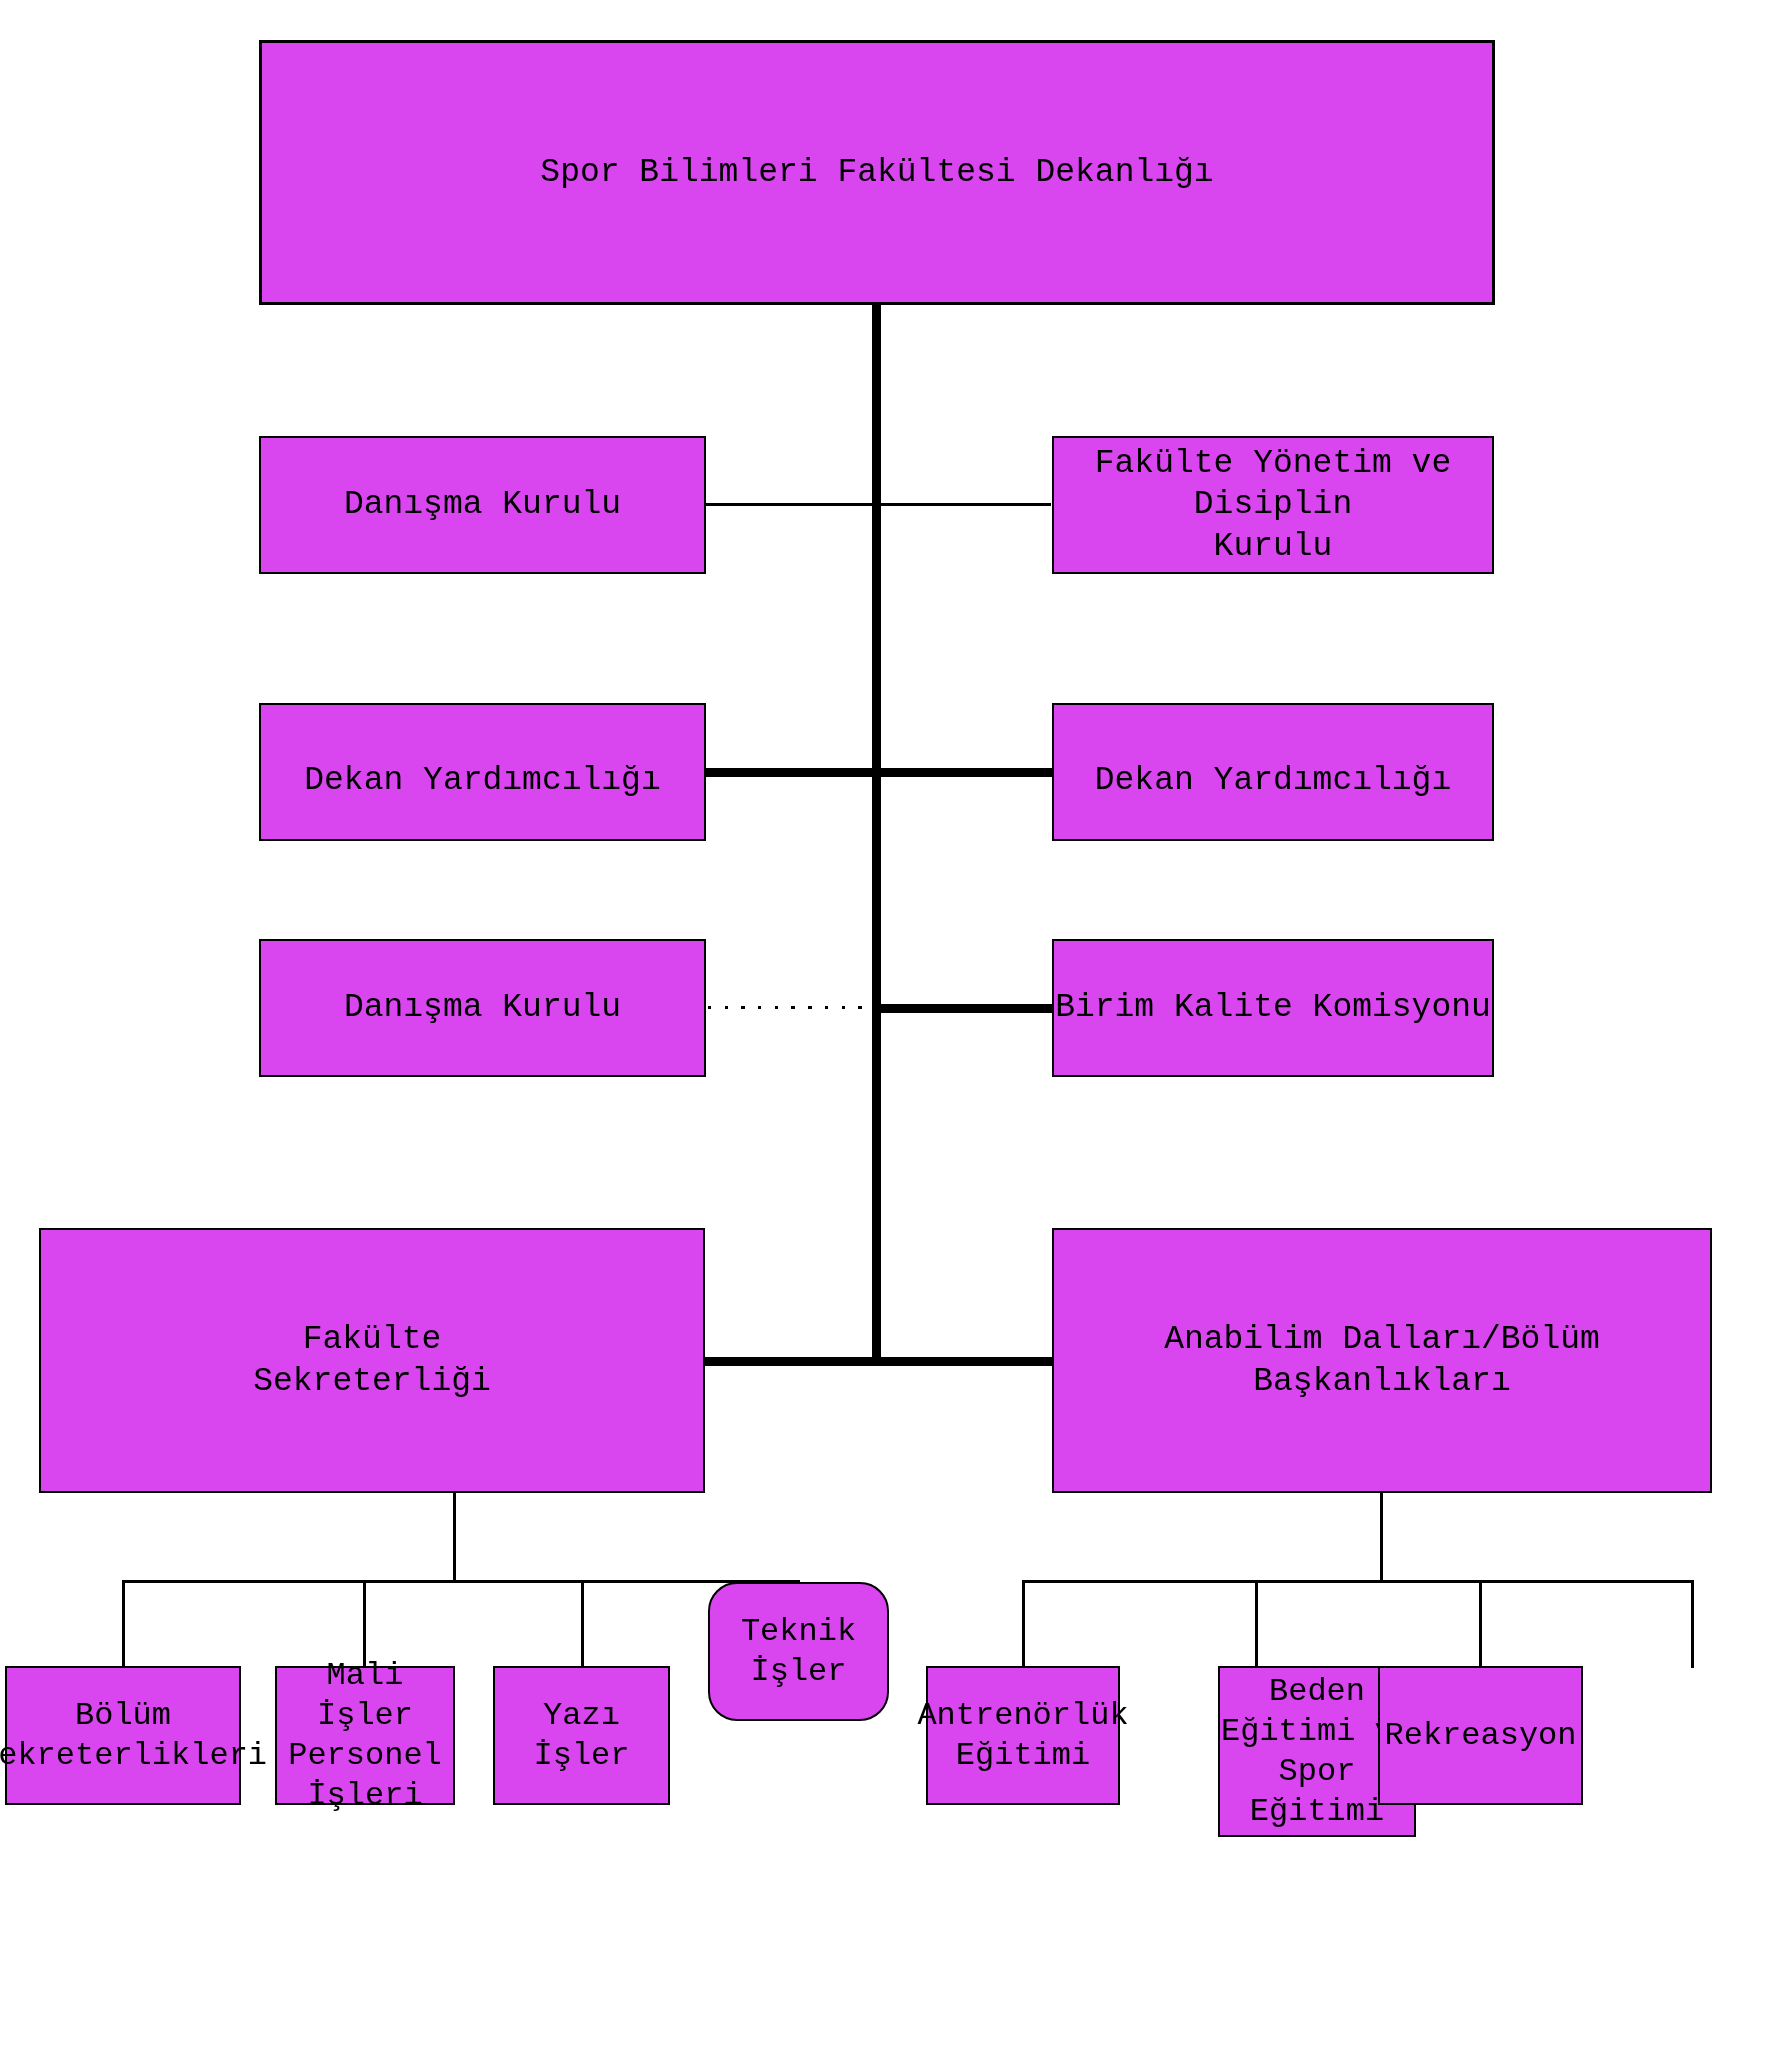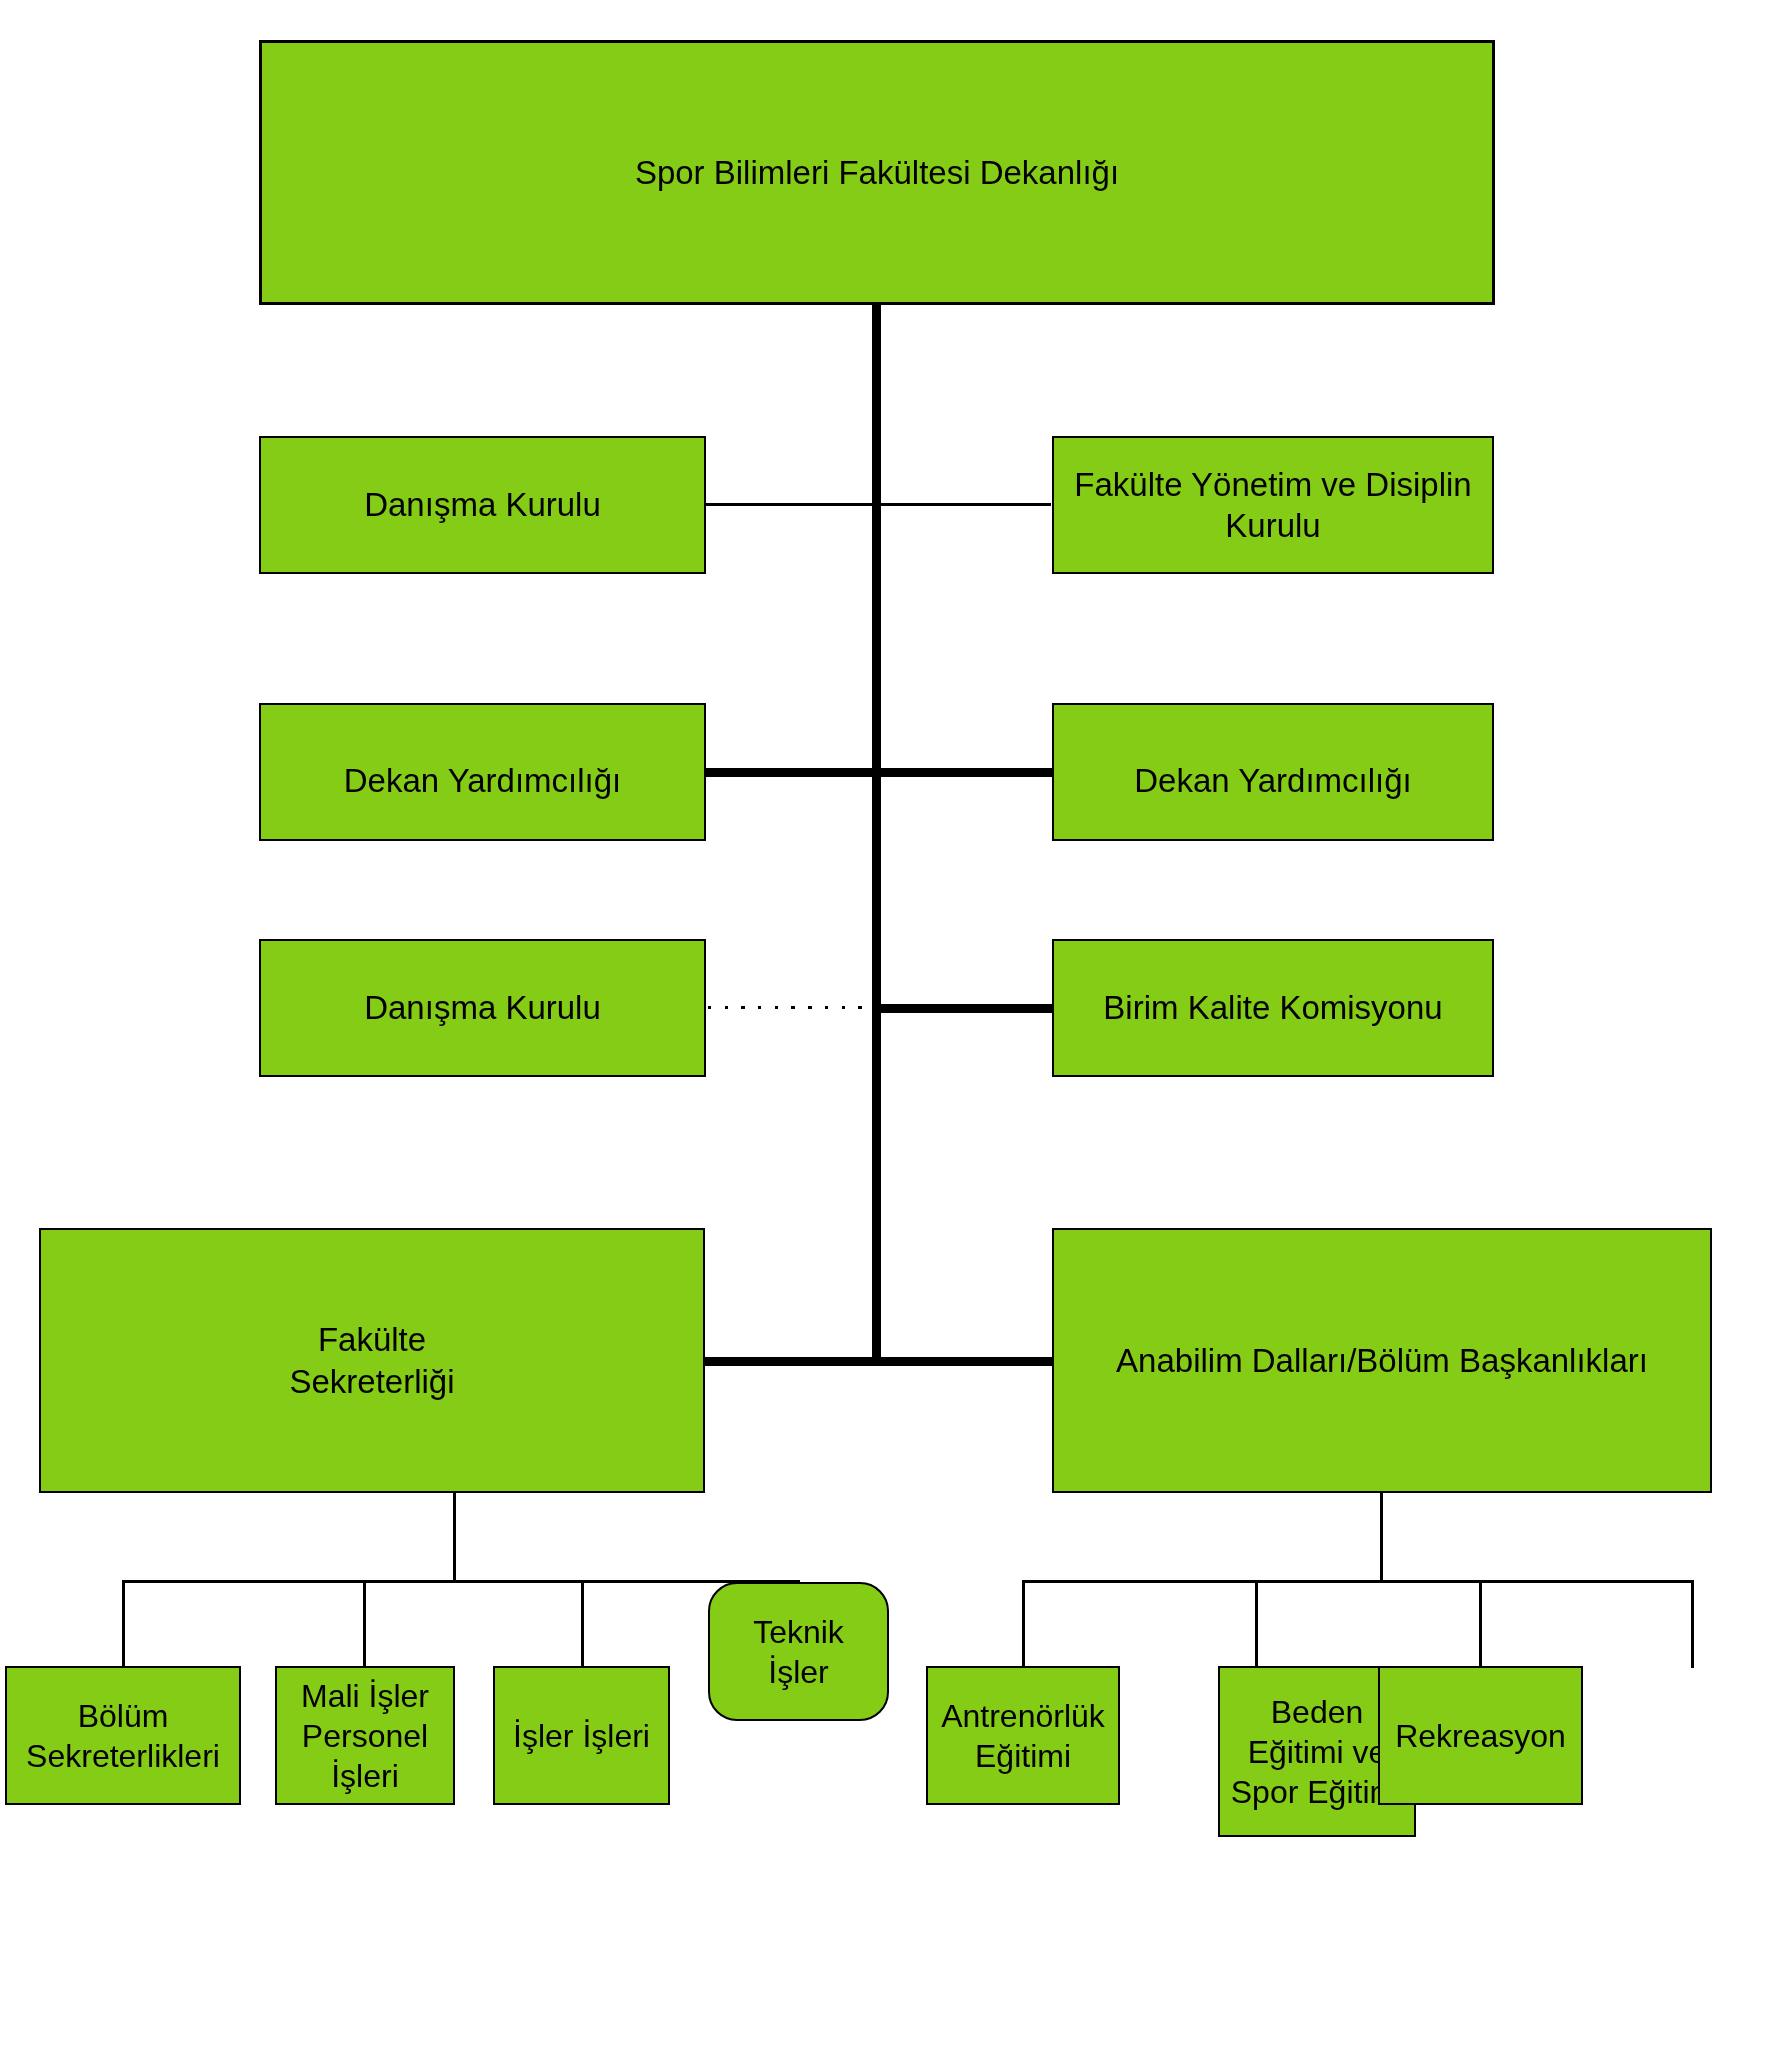--- a/index.html
+++ b/index.html
@@ -8,28 +8,29 @@
     width: 1788px;
     height: 2051px;
     background: #ffffff;
     font-family: "Liberation Sans", sans-serif;
     color: #000000;
   }
   .box {
     position: absolute;
     box-sizing: border-box;
     border: 2.5px solid #000000;
-    background: #84cc16;
+    background: #d946ef;
     display: flex;
     align-items: center;
     justify-content: center;
     text-align: center;
     white-space: pre-line;
     font-size: 33px;
     line-height: 1.25;
+    font-family: Liberation Mono, monospace;
   }
   .box.root { border-width: 3.3px; font-size: 33px; }
   .box.leaf { font-size: 32px; }
   .box.pad-down { padding-top: 18px; }
   .line { position: absolute; background: #000000; }
   .thick { height: 9.2px; border-radius: 5px; }
   .thick-capright { height: 9.2px; border-radius: 0 5px 5px 0; }
   .thin-h { height: 2.5px; }
   .thin-v { width: 2.5px; }
   .vmain { width: 9.2px; }
@@ -84,21 +85,21 @@
 
   <div class="box" style="left:39px; top:1228px; width:666px; height:265px;">Fakülte
 Sekreterliği</div>
   <div class="box" style="left:1052px; top:1228px; width:660px; height:265px;">Anabilim Dalları/Bölüm Başkanlıkları</div>
 
   <div class="box leaf" style="left:5px; top:1666px; width:236px; height:139px;">Bölüm
 Sekreterlikleri</div>
   <div class="box leaf" style="left:275px; top:1666px; width:180px; height:139px;">Mali İşler
 Personel
 İşleri</div>
-  <div class="box leaf" style="left:493px; top:1666px; width:177px; height:139px;">İşler İşleri</div>
+  <div class="box leaf" style="left:493px; top:1666px; width:177px; height:139px;">Yazı İşler</div>
   <div class="box leaf" style="left:708px; top:1582px; width:181px; height:139px;border-radius:29px;">Teknik
 İşler</div>
 
   <div class="box leaf" style="left:926px; top:1666px; width:194px; height:139px;">Antrenörlük
 Eğitimi</div>
   <div class="box leaf" style="left:1218px; top:1666px; width:198px; height:171px;">Beden
 Eğitimi ve
 Spor Eğitimi</div>
   <div class="box leaf" style="left:1378px; top:1666px; width:205px; height:139px;">Rekreasyon</div>
 

